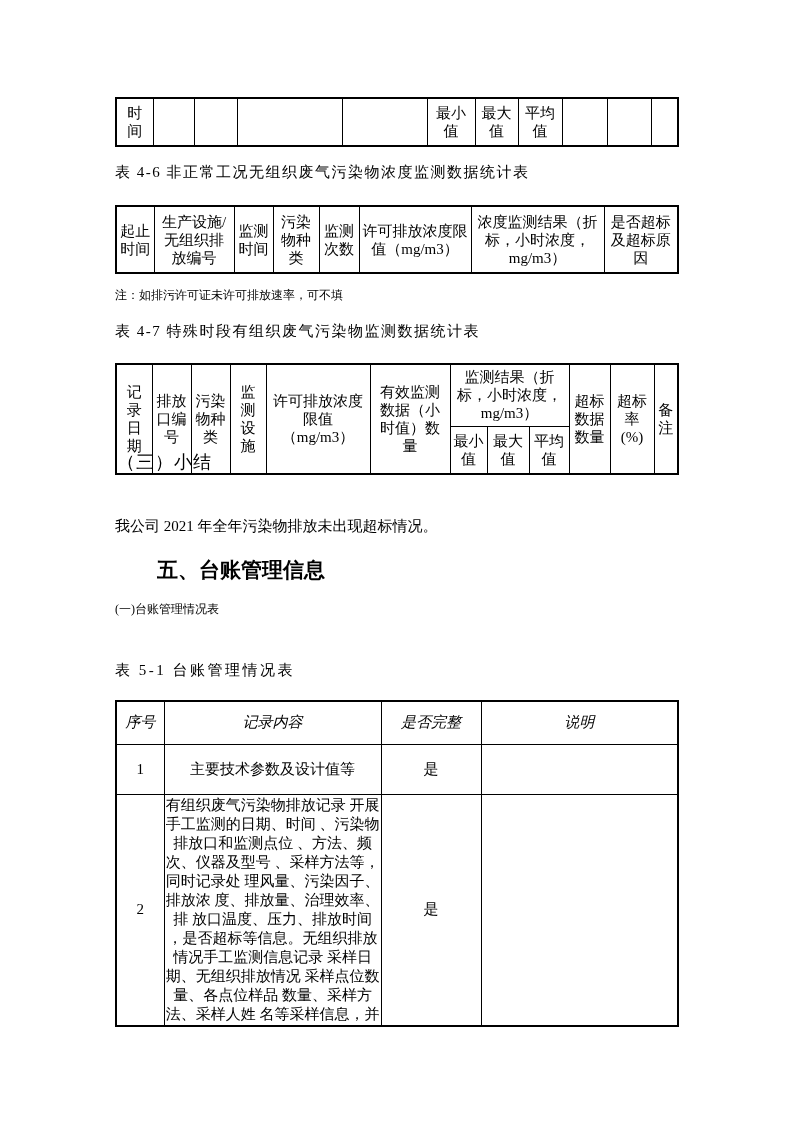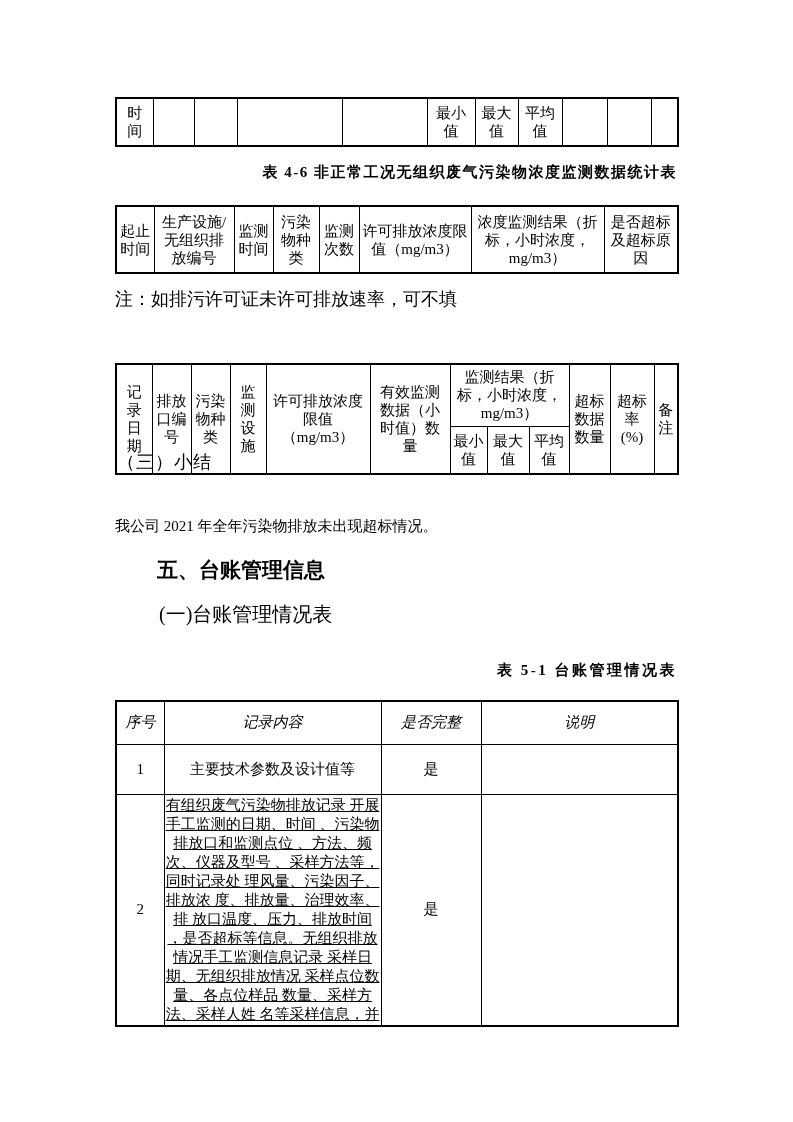--- a/index.html
+++ b/index.html
@@ -15,31 +15,31 @@
     border:2px solid #000;
   }
   table.tbl td{
     border:1px solid #000;
     text-align:center;vertical-align:middle;
     font-size:15px;line-height:18px;
     padding:1px;overflow:hidden;
   }
   .pre{white-space:pre-line;}
   .tbl-title{
-    width:562px;text-align:right;font-size:15px;letter-spacing:1.5px;font-weight:bold;
-  }
-  .note-text{font-size:18px;}
+    width:562px;text-align:left;font-size:15px;letter-spacing:1.5px;
+  }
+  .note-text{font-size:12px;}
   .body-text{font-size:15px;}
   .h-sub3{font-size:18px;letter-spacing:1px;}
   .h-chap{font-size:21px;font-weight:bold;font-family:"Liberation Sans","DejaVu Sans",sans-serif;margin-left:42px;}
-  .h-sub1{font-size:20px;margin-left:44px;}
+  .h-sub1{font-size:12px;}
   
   table.t51 td{line-height:19px;}
   td.cell-left{text-align:left;padding-left:7px;padding-right:4px;margin-left:44px;}
-  td.cell-top-left{text-align:left;vertical-align:middle;padding-left:7px;padding-right:2px;text-decoration:underline;}
+  td.cell-top-left{text-align:left;vertical-align:middle;padding-left:7px;padding-right:2px;}
 </style>
 </head>
 <body>
 
 <div class="page">
 
   <table class="tbl abs" style="left:115px;top:97px;width:562px;">
     <colgroup>
       <col style="width:37px">
         <col style="width:41px">
@@ -108,20 +108,21 @@
 mg/m3）</td>
       <td class="pre">是否超标
 及超标原
 因</td>
     </tr>
   </tbody>
     </table>
 
   <div class="note-text abs" style="left:115px;top:287px;">注：如排污许可证未许可排放速率，可不填</div>
 
+  <div class="tbl-title abs" style="left:115px;top:322px;">表 4-7 特殊时段有组织废气污染物监测数据统计表</div>
 
   <table class="tbl abs" style="left:115px;top:363px;width:562px;">
     <colgroup>
       <col style="width:36px">
         <col style="width:39px">
         <col style="width:39px">
         <col style="width:36px">
       <col style="width:104px">
         <col style="width:80px">
         <col style="width:37px">

